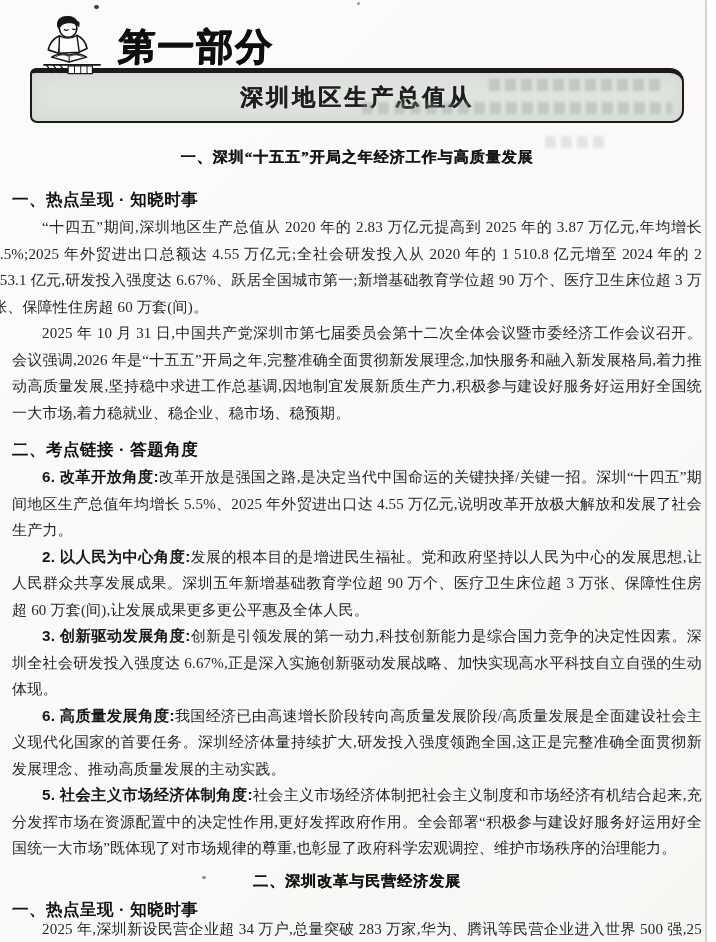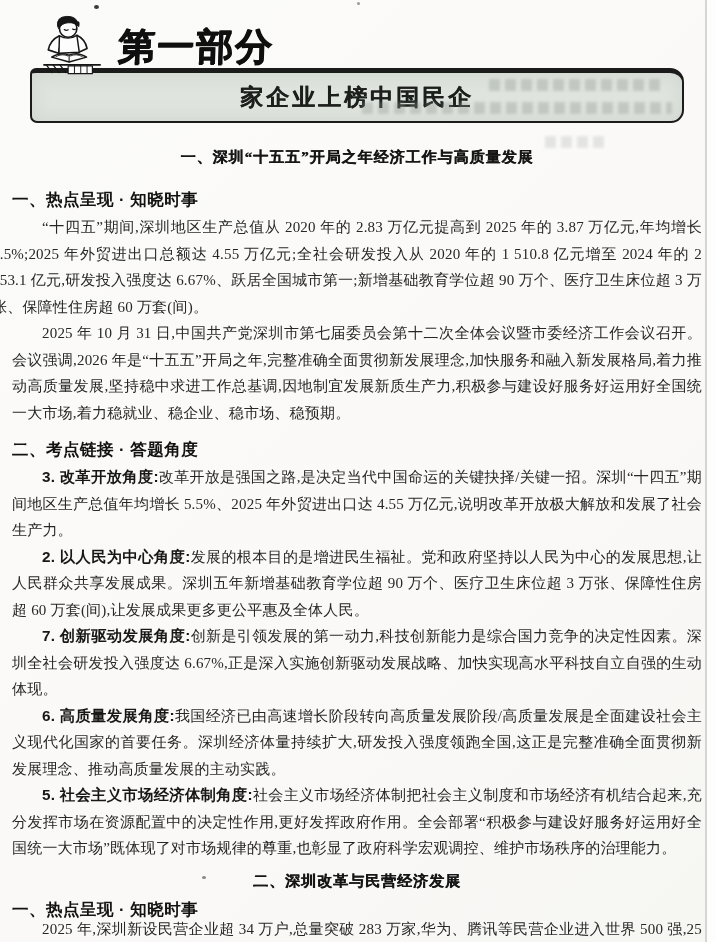--- a/index.html
+++ b/index.html
@@ -96,37 +96,37 @@
           <path d="M37.5 53.5 V61.5 M44 53.5 V61.5 M50.5 53.5 V61.5" stroke-width="1"></path>
         </g>
       </svg>
     </span>
     <div class="part-title">第一部分</div>
   </div>
 
   <div class="banner">
     <div class="smudge" style="right:18px;top:6px;width:175px;"></div>
     <div class="smudge" style="right:10px;top:29px;width:310px;"></div>
-    <div class="banner-title">家企业上榜中国民企</div>
+    <div class="banner-title">深圳地区生产总值从</div>
   </div>
 
   <div class="content">
 
     <h2 class="main-heading">一、深圳“十五五”开局之年经济工作与高质量发展</h2>
 
     <div class="sec-header">一、热点呈现 · 知晓时事</div>
 
     <p class="para overhang">“十四五”期间,深圳地区生产总值从 2020 年的 2.83 万亿元提高到 2025 年的 3.87 万亿元,年均增长 5.5%;2025 年外贸进出口总额达 4.55 万亿元;全社会研发投入从 2020 年的 1 510.8 亿元增至 2024 年的 2 453.1 亿元,研发投入强度达 6.67%、跃居全国城市第一;新增基础教育学位超 90 万个、医疗卫生床位超 3 万张、保障性住房超 60 万套(间)。</p>
     <p class="para">2025 年 10 月 31 日,中国共产党深圳市第七届委员会第十二次全体会议暨市委经济工作会议召开。会议强调,2026 年是“十五五”开局之年,完整准确全面贯彻新发展理念,加快服务和融入新发展格局,着力推动高质量发展,坚持稳中求进工作总基调,因地制宜发展新质生产力,积极参与建设好服务好运用好全国统一大市场,着力稳就业、稳企业、稳市场、稳预期。</p>
 
     <div class="sec-header kp">二、考点链接 · 答题角度</div>
 
-    <p class="para"><span class="lead">3. 改革开放角度:</span><span>改革开放是强国之路,是决定当代中国命运的关键抉择/关键一招。深圳“十四五”期间地区生产总值年均增长 5.5%、2025 年外贸进出口达 4.55 万亿元,说明改革开放极大解放和发展了社会生产力。</span></p>
+    <p class="para"><span class="lead">6. 改革开放角度:</span><span>改革开放是强国之路,是决定当代中国命运的关键抉择/关键一招。深圳“十四五”期间地区生产总值年均增长 5.5%、2025 年外贸进出口达 4.55 万亿元,说明改革开放极大解放和发展了社会生产力。</span></p>
     <p class="para"><span class="lead">2. 以人民为中心角度:</span><span>发展的根本目的是增进民生福祉。党和政府坚持以人民为中心的发展思想,让人民群众共享发展成果。深圳五年新增基础教育学位超 90 万个、医疗卫生床位超 3 万张、保障性住房超 60 万套(间),让发展成果更多更公平惠及全体人民。</span></p>
-    <p class="para"><span class="lead">7. 创新驱动发展角度:</span><span>创新是引领发展的第一动力,科技创新能力是综合国力竞争的决定性因素。深圳全社会研发投入强度达 6.67%,正是深入实施创新驱动发展战略、加快实现高水平科技自立自强的生动体现。</span></p>
+    <p class="para"><span class="lead">3. 创新驱动发展角度:</span><span>创新是引领发展的第一动力,科技创新能力是综合国力竞争的决定性因素。深圳全社会研发投入强度达 6.67%,正是深入实施创新驱动发展战略、加快实现高水平科技自立自强的生动体现。</span></p>
     <p class="para"><span class="lead">6. 高质量发展角度:</span><span>我国经济已由高速增长阶段转向高质量发展阶段/高质量发展是全面建设社会主义现代化国家的首要任务。深圳经济体量持续扩大,研发投入强度领跑全国,这正是完整准确全面贯彻新发展理念、推动高质量发展的主动实践。</span></p>
     <p class="para"><span class="lead">5. 社会主义市场经济体制角度:</span><span>社会主义市场经济体制把社会主义制度和市场经济有机结合起来,充分发挥市场在资源配置中的决定性作用,更好发挥政府作用。全会部署“积极参与建设好服务好运用好全国统一大市场”既体现了对市场规律的尊重,也彰显了政府科学宏观调控、维护市场秩序的治理能力。</span></p>
 
     <h2 class="main-heading second">二、深圳改革与民营经济发展</h2>
 
     <div class="sec-header last">一、热点呈现 · 知晓时事</div>
 
     <p class="para">2025 年,深圳新设民营企业超 34 万户,总量突破 283 万家,华为、腾讯等民营企业进入世界 500 强,25 家企业上榜中国民企 500 强,贡献全市约 40%固定资产投资、50%GDP、60%进出口、70%税收、80%技术</p>
 
   </div>

